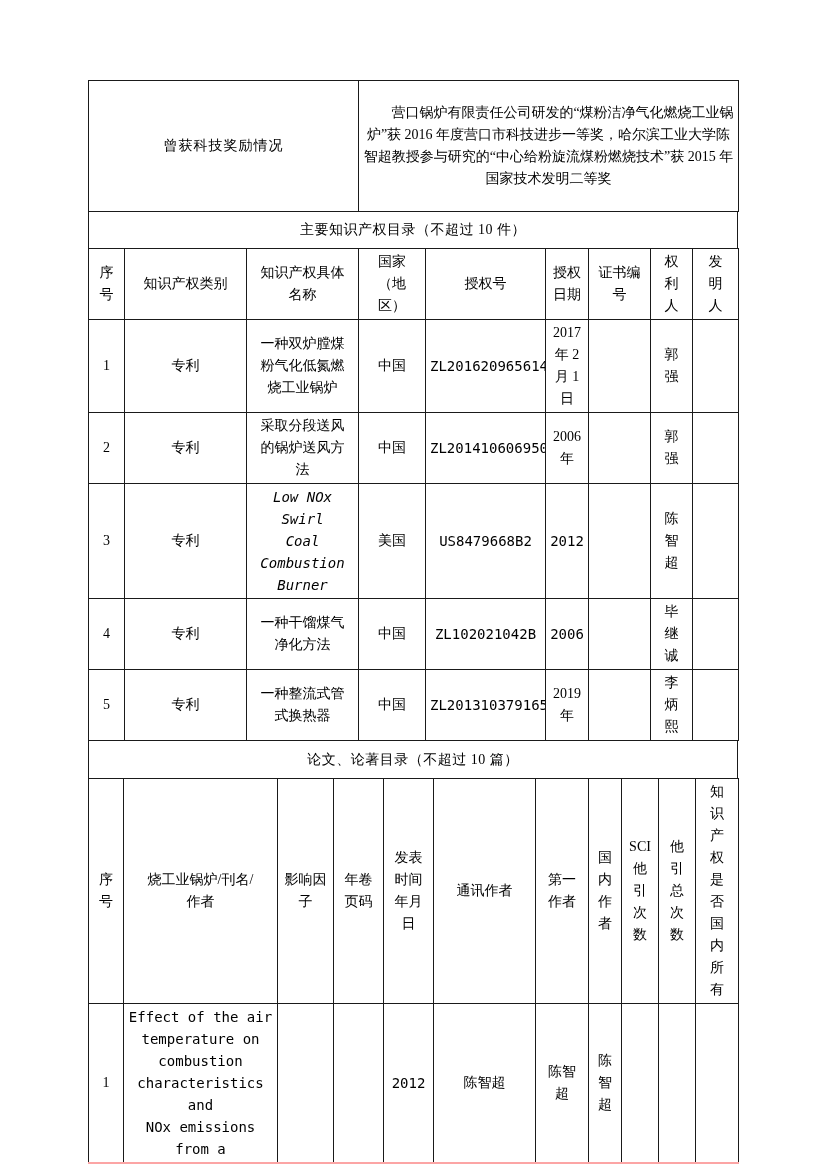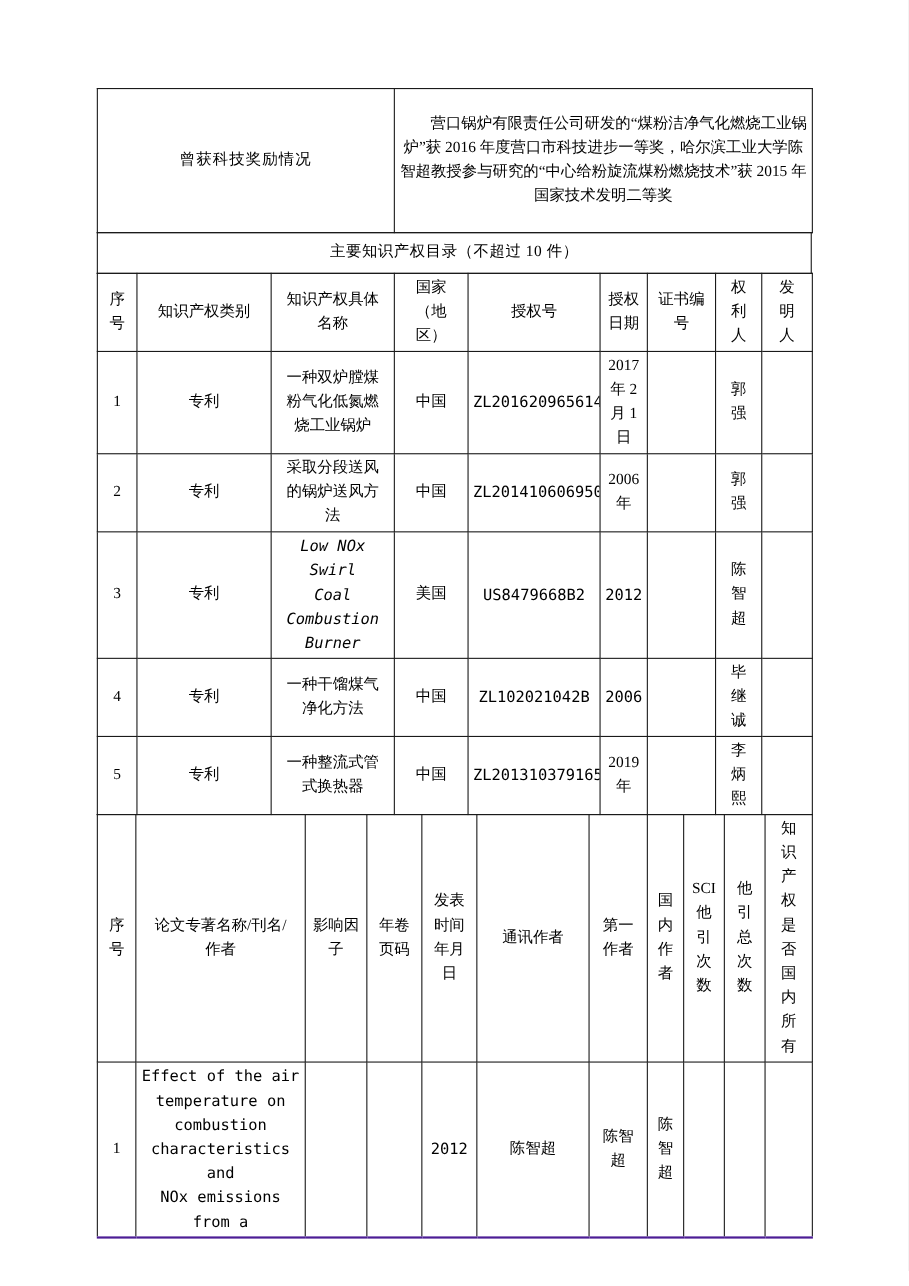--- a/index.html
+++ b/index.html
@@ -53,21 +53,21 @@
     font-style:italic;
   }
   td.date{line-height:22px;}
   td.tall{line-height:21px;padding:2px 2px;}
   td.ptitle{
     font-family:"DejaVu Sans Mono","Liberation Mono",monospace;
     font-size:11px;
     line-height:21px;
     white-space:pre-line;
   }
-  tr.cut td{border-bottom:2px solid #4c1d95;}
+  tr.cut td{border-bottom:2px solid #fca5a5;}
 </style>
 </head>
 <body>
 
 <div class="page">
   <div class="doc">
 
     <table class="grid">
       <colgroup>
           <col style="width:270px">
@@ -196,40 +196,47 @@
 年</td>
         <td></td>
         <td>李
 炳
 熙</td>
         <td></td>
       </tr>
     </tbody>
       </table>
 
+    <table class="grid">
+      <tbody>
+          <tr style="height:38px">
+        <td class="bar">论文、论著目录（不超过 10 篇）</td>
+      </tr>
+    </tbody>
+      </table>
 
     <table class="grid">
       <colgroup>
         <col style="width:35px">
           <col style="width:154px">
           <col style="width:56px">
         <col style="width:50px">
           <col style="width:50px">
           <col style="width:102px">
         <col style="width:53px">
           <col style="width:33px">
           <col style="width:37px">
         <col style="width:37px">
           <col style="width:43px">
       </colgroup>
       <tbody>
           <tr style="height:215px">
         <td>序
 号</td>
-        <td>论文专著名称/刊名/
+        <td>烧工业锅炉/刊名/
 作者</td>
         <td>影响因
 子</td>
         <td>年卷
 页码</td>
         <td>发表
 时间
 年月
 日</td>
         <td>通讯作者</td>

